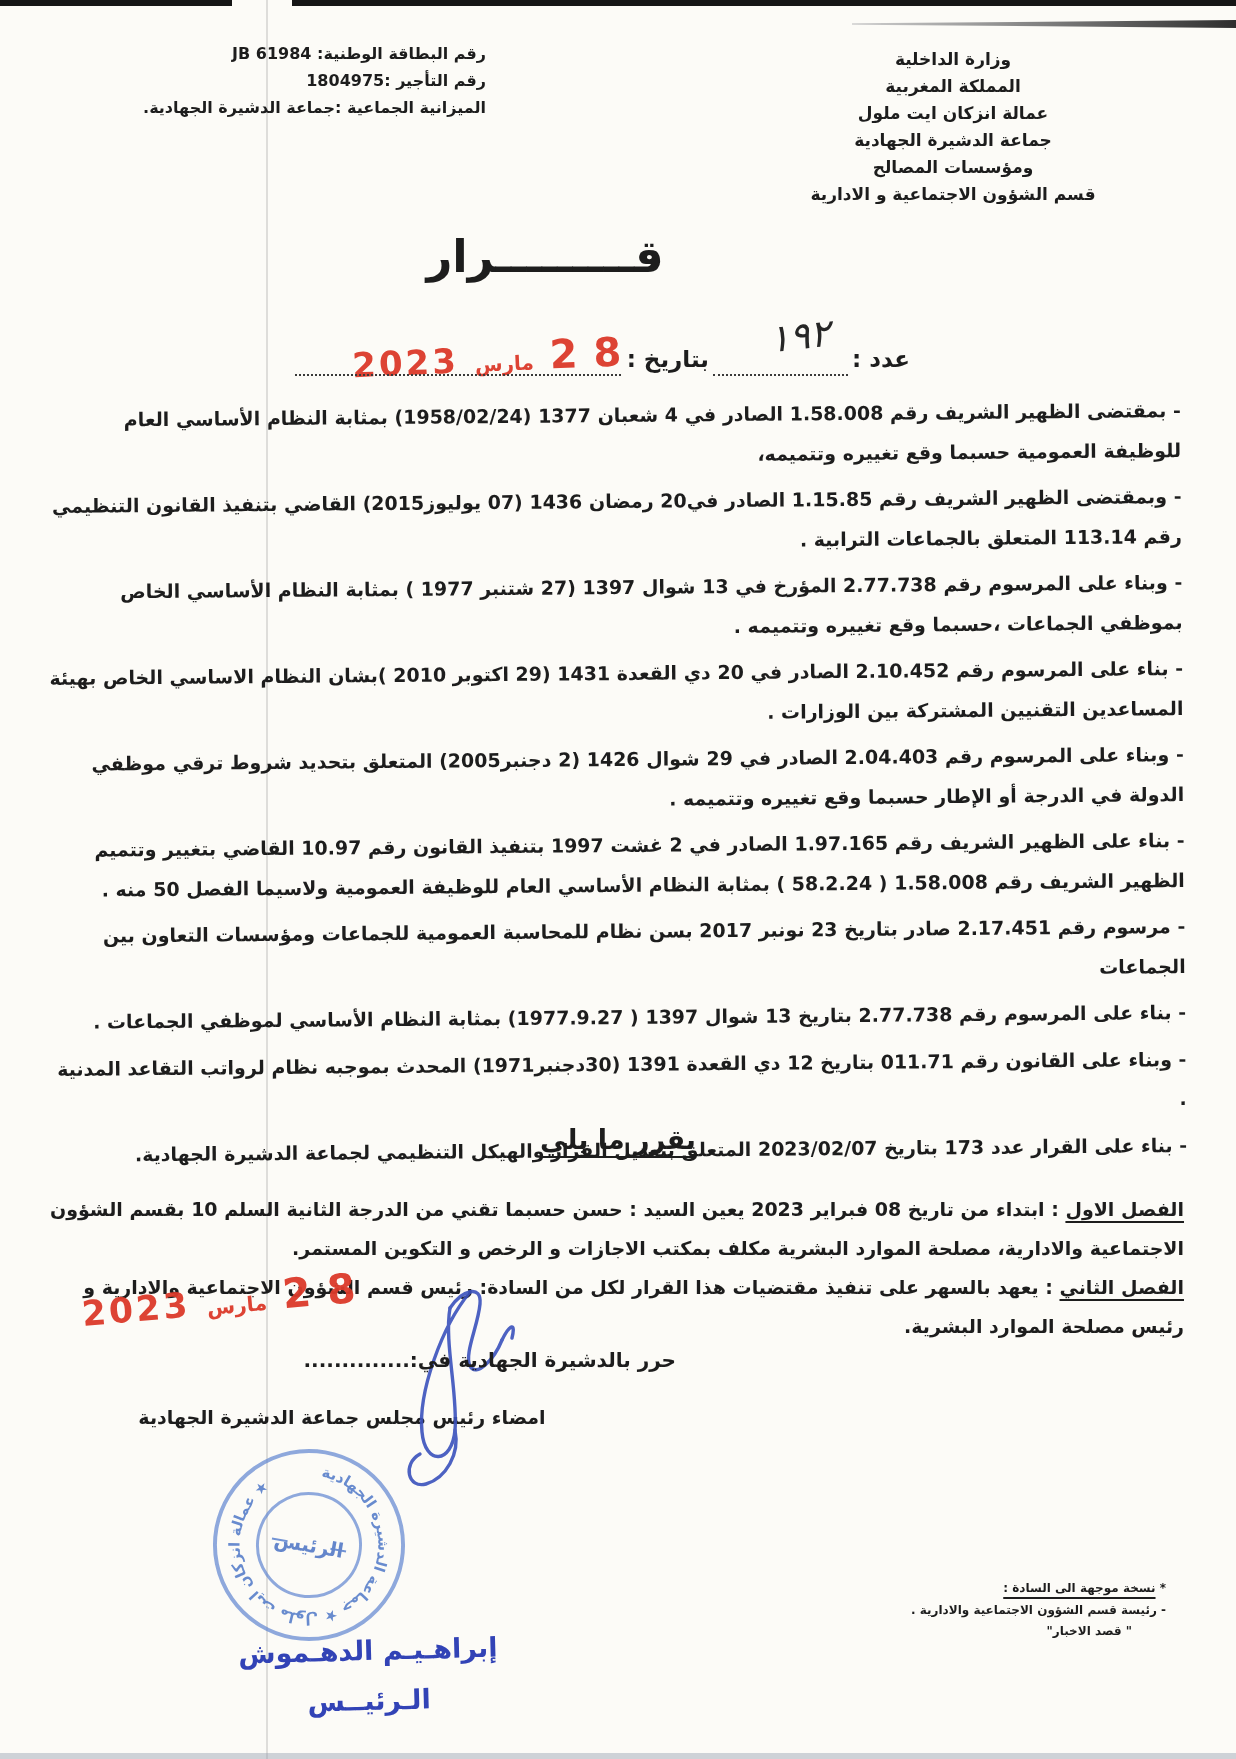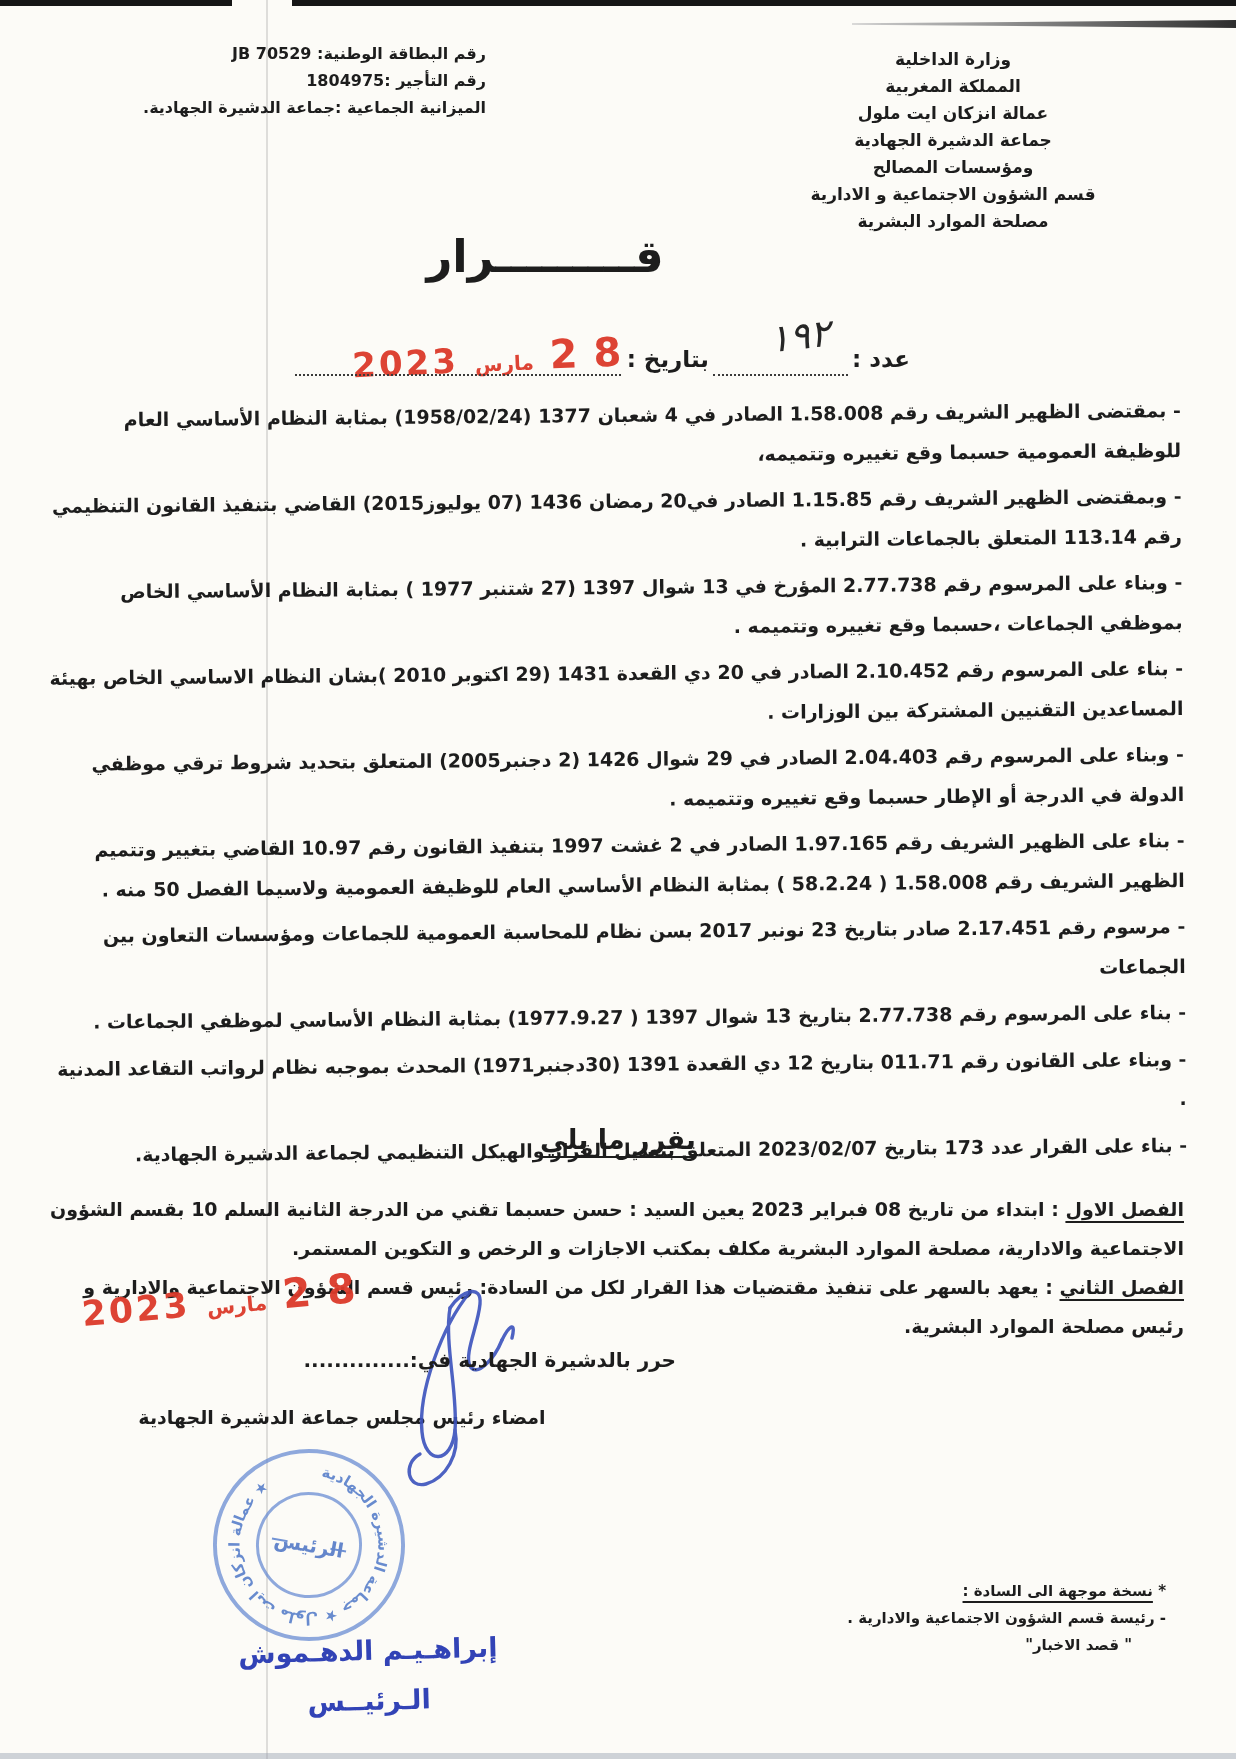--- a/index.html
+++ b/index.html
@@ -56,21 +56,21 @@
   .issued{top:1348px;left:236px;width:440px;direction:rtl;text-align:right;
     font-size:20px;font-weight:700;z-index:2;}
   .sign-caption{top:1406px;left:136px;width:412px;text-align:center;direction:rtl;
     font-size:19px;font-weight:700;}
   .stamp-blue{left:210px;top:1446px;width:198px;height:198px;transform:rotate(10deg);opacity:.85;}
   .signature{left:352px;top:1280px;width:180px;height:215px;}
   .president{top:1626px;left:216px;width:305px;text-align:center;color:#3243b6;
     font-size:27px;font-weight:700;line-height:1.85;transform:rotate(-1.5deg);direction:rtl;}
   
   .footnote{top:1578px;right:70px;width:335px;direction:rtl;text-align:right;
-    font-size:15px;font-weight:700;line-height:1.8;}
+    font-size:12px;font-weight:700;line-height:1.8;}
   .footnote .items div{white-space:nowrap;}
   .footnote .quote{margin-right:34px;}
 </style>
 </head>
 <body>
 
 <div class="page">
 
   <div class="abs bar1"></div>
   <div class="abs bar2"></div>
@@ -78,25 +78,24 @@
   <div class="abs vline"></div>
   <div class="abs bottombar"></div>
 
   <div class="abs header-right">
     <div>وزارة الداخلية</div>
     <div>المملكة المغربية</div>
     <div>عمالة انزكان ايت ملول</div>
     <div>جماعة الدشيرة الجهادية</div>
     <div>ومؤسسات المصالح</div>
     <div>قسم الشؤون الاجتماعية و الادارية</div>
-    <div>مصلحة الموارد البشرية</div>
   </div>
 
   <div class="abs header-left">
-    <div>رقم البطاقة الوطنية: JB 70529</div>
+    <div>رقم البطاقة الوطنية: JB 61984</div>
     <div>رقم التأجير :1804975</div>
     <div>الميزانية الجماعية :جماعة الدشيرة الجهادية.</div>
   </div>
 
   <div class="abs doc-title">قـــــــــرار</div>
 
   <div class="abs decree-row">
     <span class="lbl">عدد :</span>
     <span class="numwrap">
       <span class="handnum">١٩٢</span>

